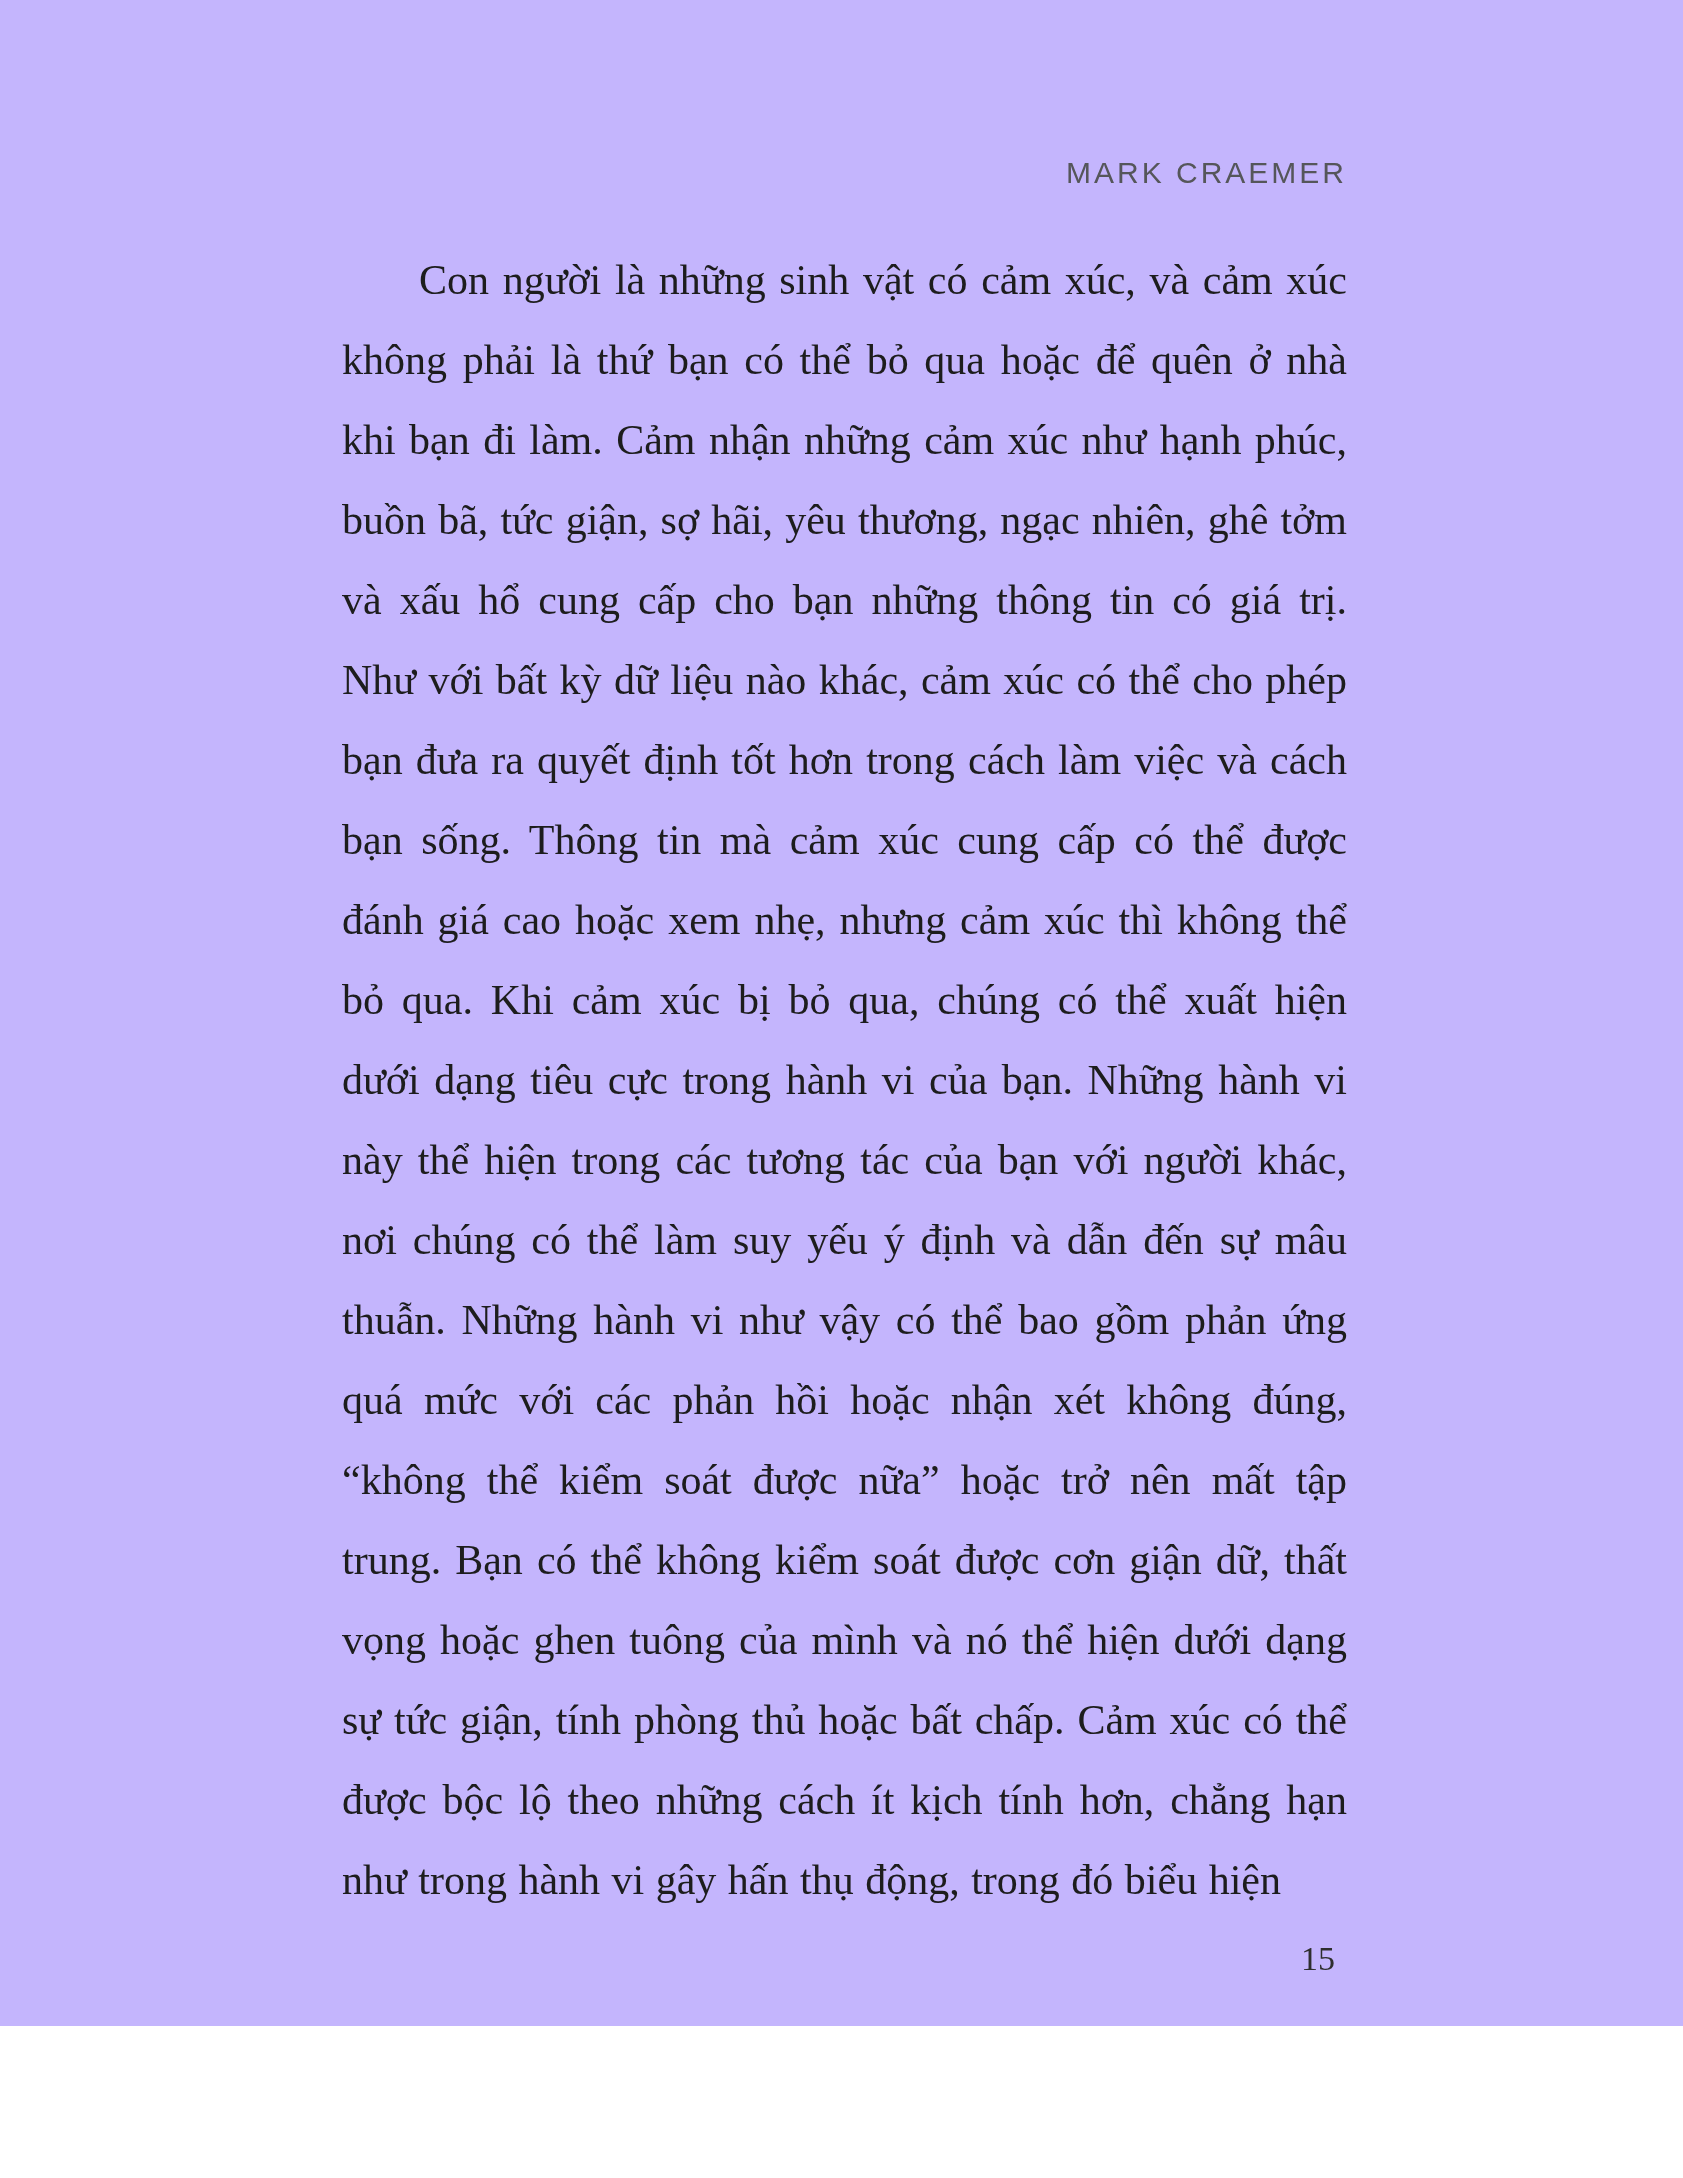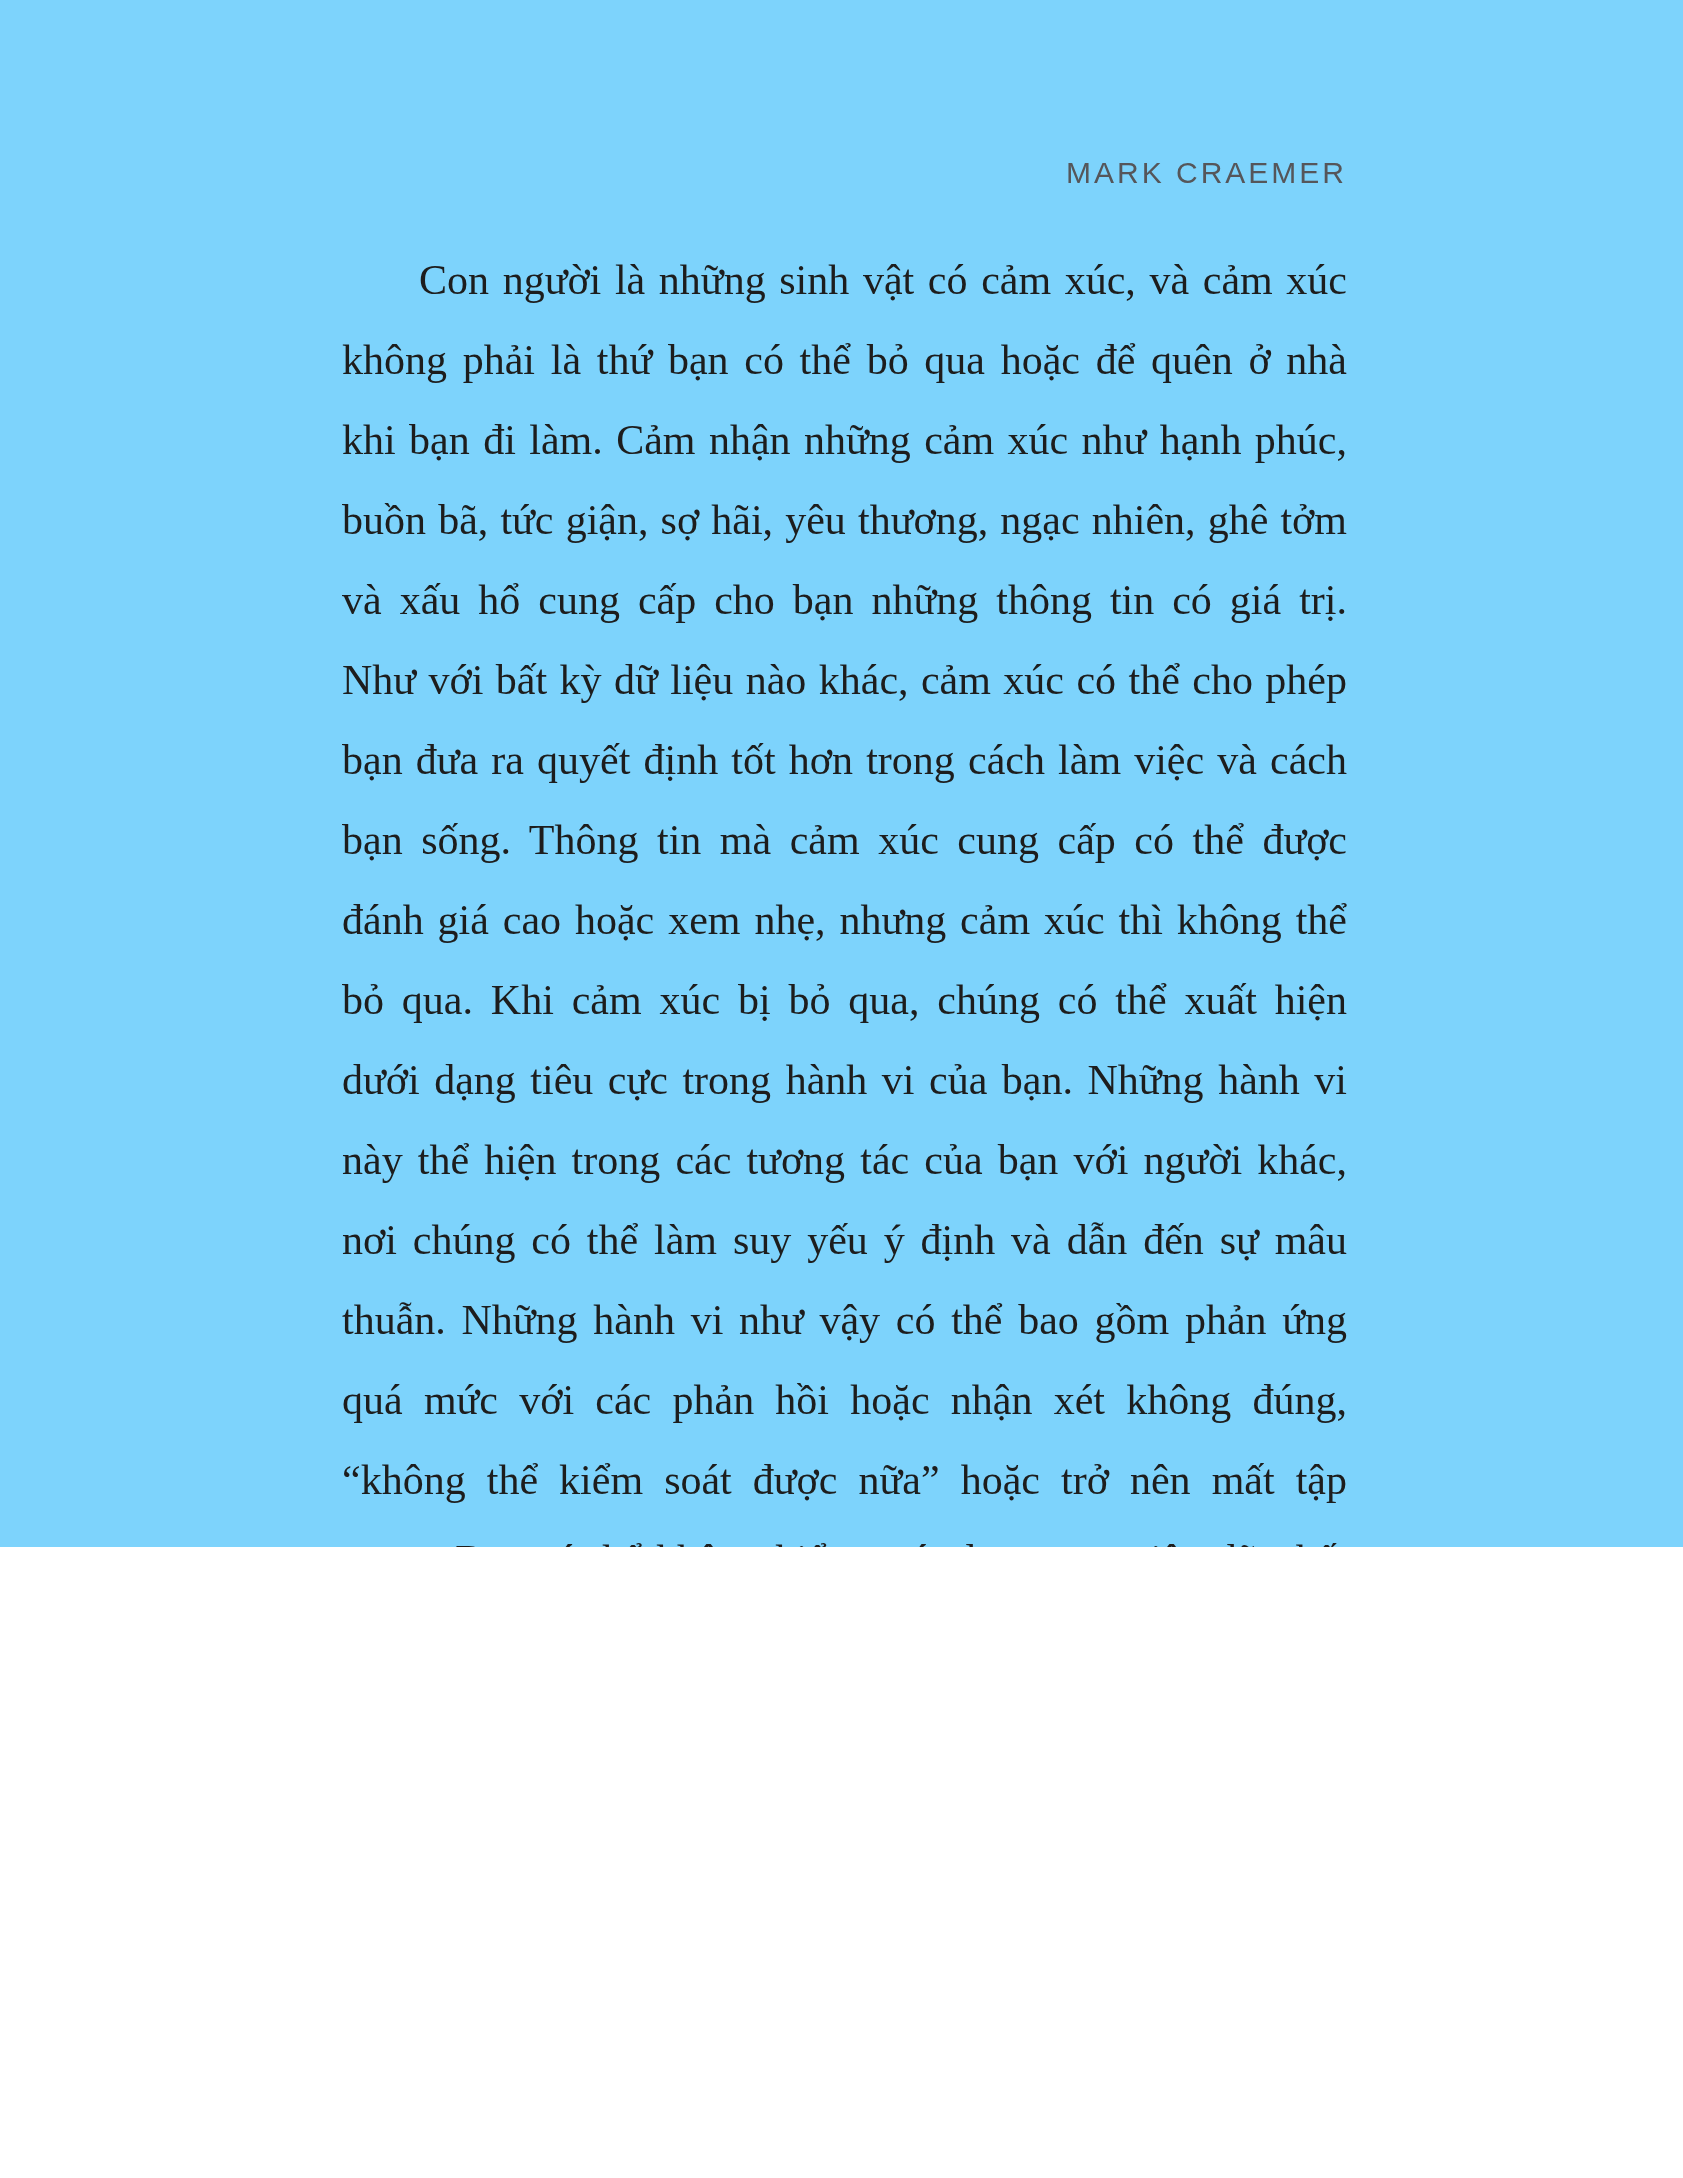--- a/index.html
+++ b/index.html
@@ -1,21 +1,21 @@
 <!DOCTYPE html>
 <html><head>
 <meta charset="utf-8">
 <style>
   * { margin: 0; padding: 0; box-sizing: border-box; }
   html, body { background: #ffffff; }
   .page {
     position: relative;
     width: 1683px;
-    height: 1547px;
-    background: #7dd3fc;
+    height: 2026px;
+    background: #c4b5fd;
     overflow: hidden;
     font-family: "Liberation Serif", serif;
   }
   .running-head {
     position: absolute;
     top: 156px;
     left: 342px;
     width: 1005px;
     text-align: right;
     font-family: "Liberation Sans", sans-serif;
@@ -50,14 +50,15 @@
   }
 </style>
 </head>
 <body>
 
 <div class="page">
   <div class="running-head">MARK CRAEMER</div>
 
   <p class="body-paragraph">Con người là những sinh vật có cảm xúc, và cảm xúc không phải là thứ bạn có thể bỏ qua hoặc để quên ở nhà khi bạn đi làm. Cảm nhận những cảm xúc như hạnh phúc, buồn bã, tức giận, sợ hãi, yêu thương, ngạc nhiên, ghê tởm và xấu hổ cung cấp cho bạn những thông tin có giá trị. Như với bất kỳ dữ liệu nào khác, cảm xúc có thể cho phép bạn đưa ra quyết định tốt hơn trong cách làm việc và cách bạn sống. Thông tin mà cảm xúc cung cấp có thể được đánh giá cao hoặc xem nhẹ, nhưng cảm xúc thì không thể bỏ qua. Khi cảm xúc bị bỏ qua, chúng có thể xuất hiện dưới dạng tiêu cực trong hành vi của bạn. Những hành vi này thể hiện trong các tương tác của bạn với người khác, nơi chúng có thể làm suy yếu ý định và dẫn đến sự mâu thuẫn. Những hành vi như vậy có thể bao gồm phản ứng quá mức với các phản hồi hoặc nhận xét không đúng, “không thể kiểm soát được nữa” hoặc trở nên mất tập trung. Bạn có thể không kiểm soát được cơn giận dữ, thất vọng hoặc ghen tuông của mình và nó thể hiện dưới dạng sự tức giận, tính phòng thủ hoặc bất chấp. Cảm xúc có thể được bộc lộ theo những cách ít kịch tính hơn, chẳng hạn như trong hành vi gây hấn thụ động, trong đó biểu hiện</p>
 
+  <div class="page-number">15</div>
 </div>
 
 
 </body></html>

